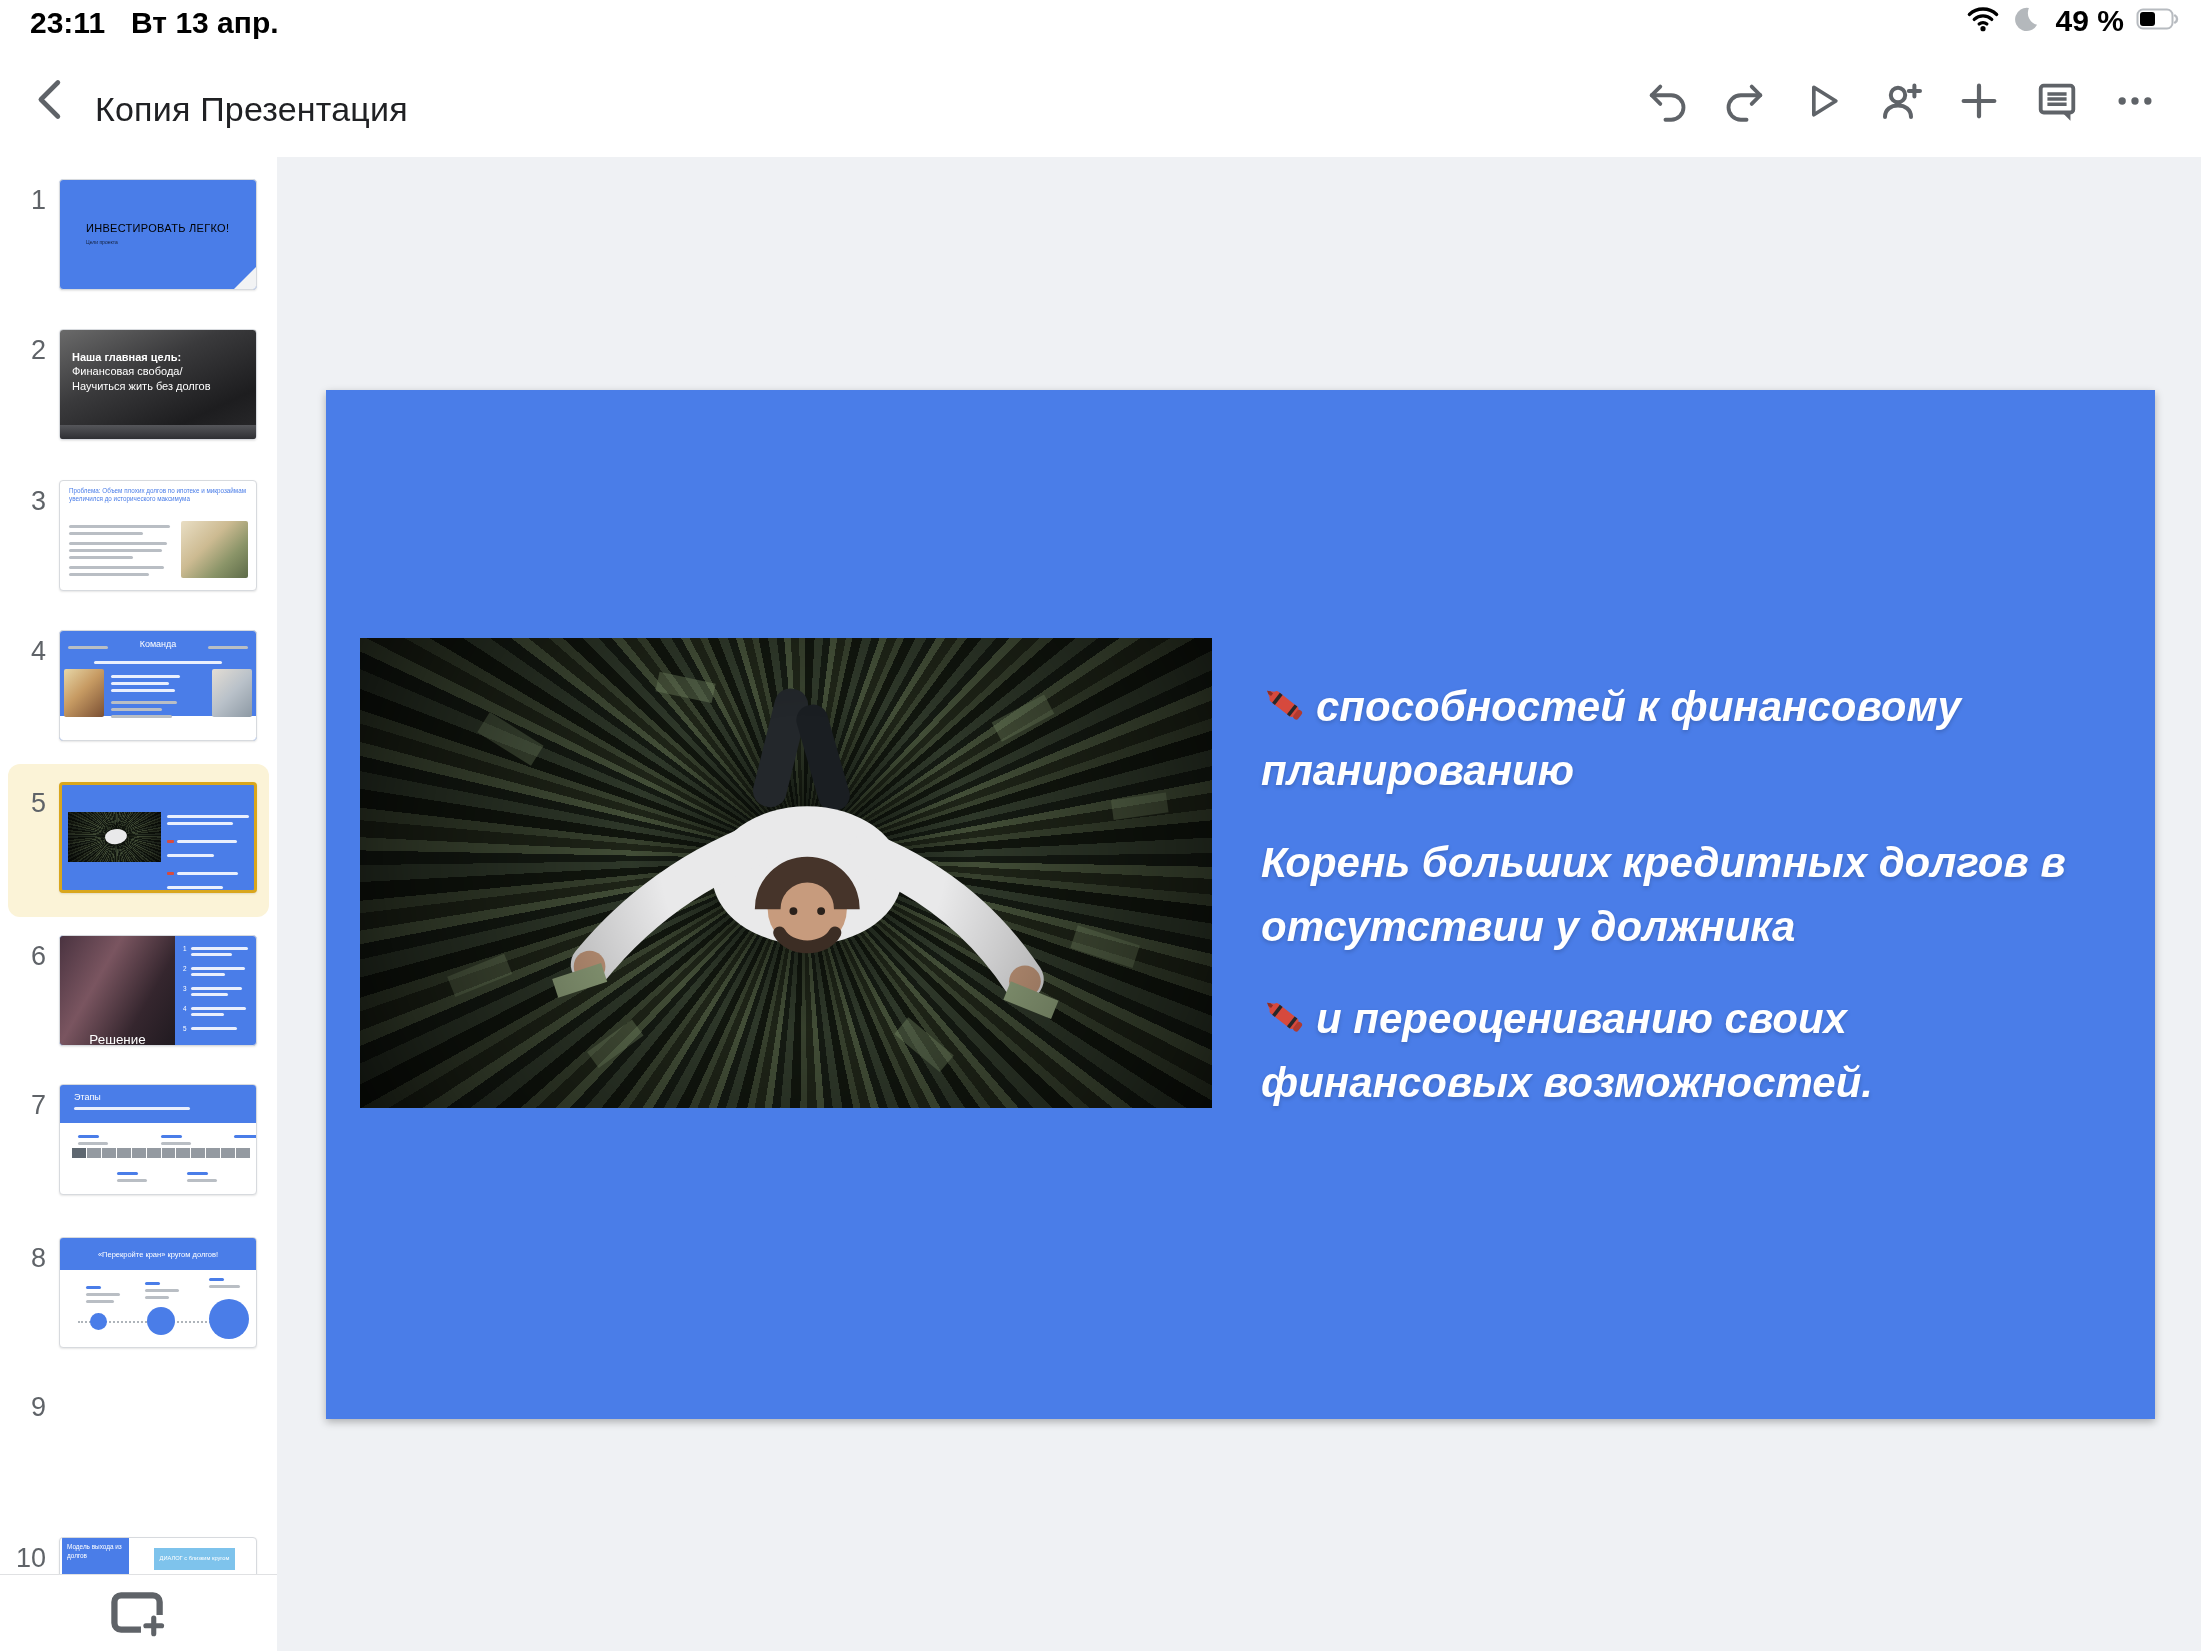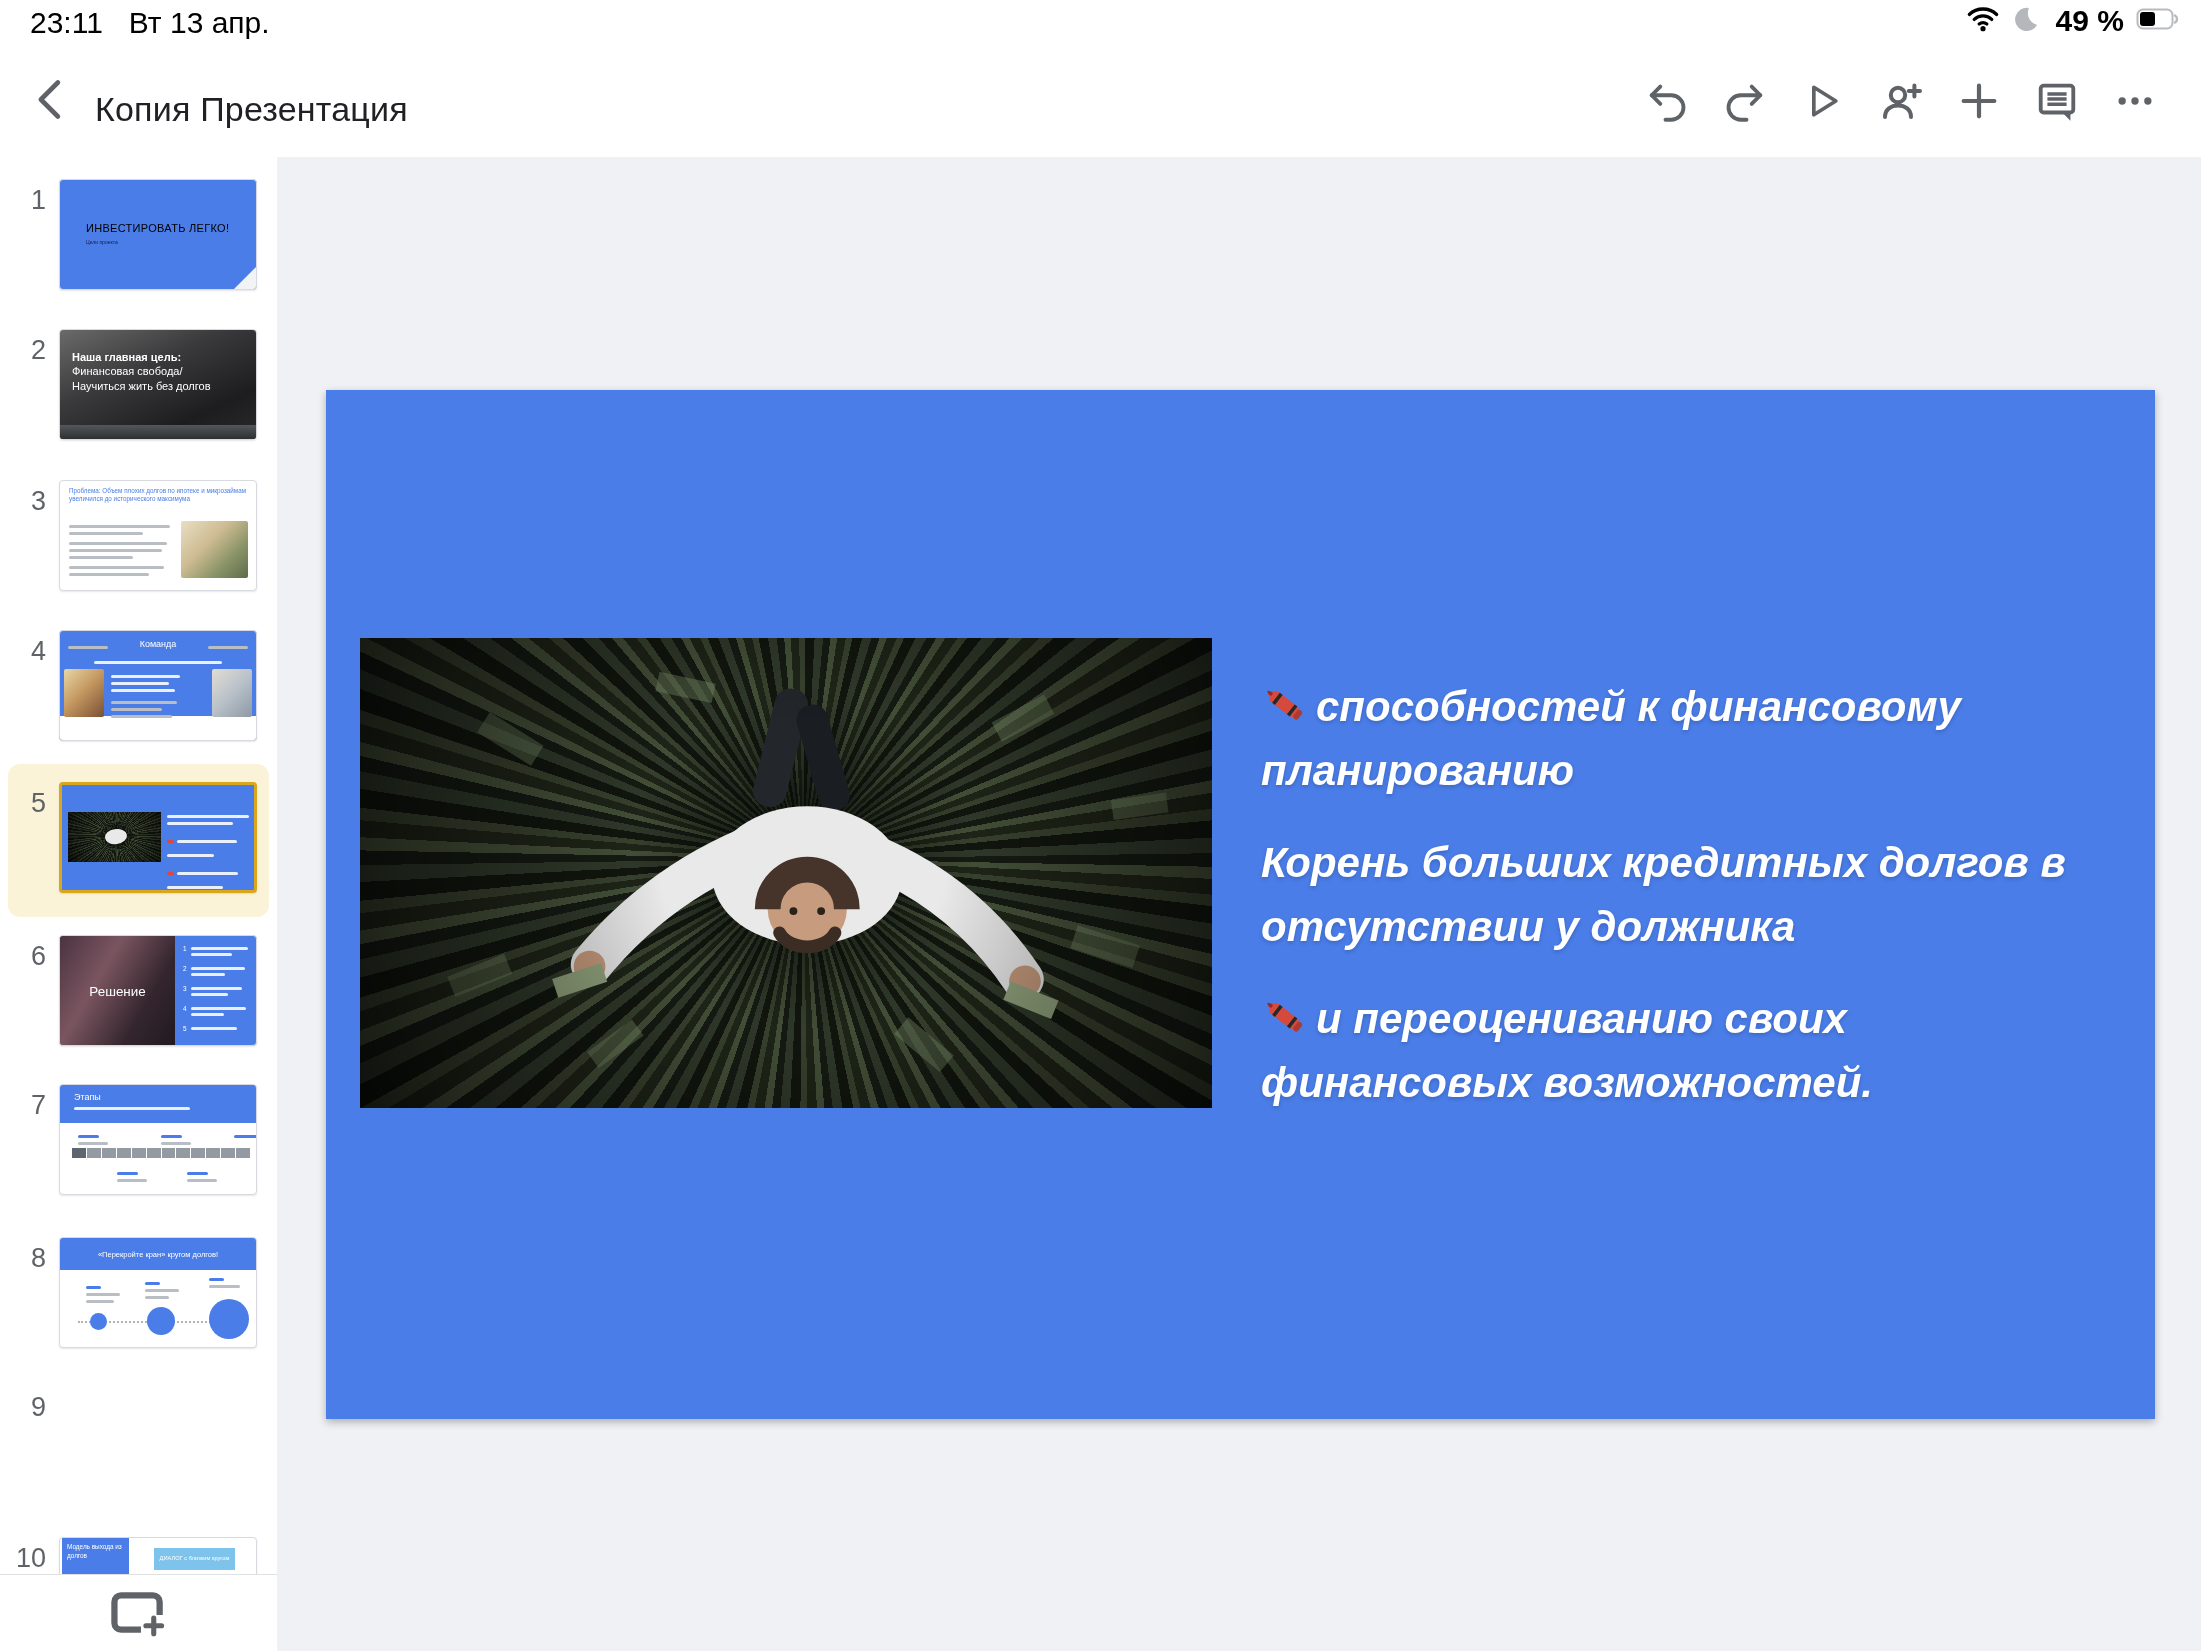--- a/index.html
+++ b/index.html
@@ -4,21 +4,21 @@
 <style>
   html,body{margin:0;padding:0;}
   body{
     width:2202px;height:1651px;position:relative;overflow:hidden;
     background:#ffffff;
     font-family:"Liberation Sans","DejaVu Sans",sans-serif;
     -webkit-font-smoothing:antialiased;
   }
   
   .status-bar{position:absolute;left:0;top:0;width:2202px;height:40px;background:#fff;}
-  .status-left{position:absolute;left:30px;top:6px;font-size:30px;font-weight:400;color:#000;display:flex;gap:26px;}
+  .status-left{position:absolute;left:30px;top:6px;font-size:30px;font-weight:700;color:#000;display:flex;gap:26px;}
   .status-right{position:absolute;right:22px;top:4px;display:flex;align-items:center;gap:12px;}
   .status-right .pct{font-size:30px;font-weight:600;color:#000;margin-left:4px;text-align:right;}
   
   .nav-bar{position:absolute;left:0;top:40px;width:2202px;height:117px;background:#fff;border-bottom:1px solid #e2e3e5;}
   .back-btn{position:absolute;left:26px;top:34px;width:51px;height:51px;cursor:pointer;}
   .doc-title{position:absolute;left:95px;top:50px;font-size:34px;color:#202124;font-weight:500;letter-spacing:0.2px;}
   .nav-icons{position:absolute;right:42px;top:36px;display:flex;align-items:center;gap:28px;}
   .nav-icons .nbtn{width:50px;height:50px;display:flex;align-items:center;justify-content:center;cursor:pointer;}
   
   .sidebar{position:absolute;left:0;top:157px;width:277px;height:1417px;background:#fff;overflow:hidden;}
@@ -66,21 +66,21 @@
       radial-gradient(circle at 52% 47%, rgba(4,7,4,.92) 0%, rgba(4,7,4,.5) 14%, rgba(4,7,4,0) 34%),
       repeating-conic-gradient(from 15deg at 52% 47%, #313b2c 0deg 2.2deg, #161c14 2.2deg 4.1deg, #46523a 4.1deg 5.8deg, #202619 5.8deg 8deg, #3a4430 8deg 9.6deg, #12170f 9.6deg 12deg);
   }
   .money-art .vig{position:absolute;inset:0;background:radial-gradient(circle at 52% 47%, rgba(0,0,0,0) 28%, rgba(0,0,0,.45) 78%, rgba(0,0,0,.7) 100%);}
   .mini-money{position:absolute;left:6px;top:27px;width:93px;height:50px;}
   .mini-money::after{content:'';position:absolute;left:40%;top:34%;width:24%;height:30%;background:#e9e9ea;border-radius:48% 52% 50% 50%;transform:rotate(-8deg);box-shadow:0 1px 2px rgba(0,0,0,.5);}
   .th5 .txt{position:absolute;left:105px;top:26px;width:85px;}
   .th5 .red{display:inline-block;width:7px;height:3px;background:#d64b3f;border-radius:1px;margin-right:3px;vertical-align:middle;}
   
   .th6{display:flex;background:#4a7de8;}
-  .th6 .img{width:115px;height:111px;background:linear-gradient(120deg,#4a3340 0%,#7a5560 35%,#35262e 70%,#201a20 100%);display:flex;align-items:center;justify-content:center;}
+  .th6 .img{width:115px;height:111px;background:linear-gradient(120deg,#4a3340 0%,#7a5560 35%,#35262e 70%,#201a20 100%);display:flex;align-items:flex-end;justify-content:center;}
   .th6 .img span{color:#fff;font-size:13.4px;}
   .th6 .list{flex:1;padding:10px 8px 0 8px;}
   .th6 .li{display:flex;gap:4px;margin-bottom:7px;align-items:flex-start;}
   .th6 .li .n{color:#fff;font-size:6.4px;line-height:1;}
   .th6 .li .bars{flex:1;}
   
   .th7{background:#fff;}
   .th7 .head{height:38px;background:#4a7de8;padding:7px 0 0 14px;box-sizing:border-box;}
   .th7 .head .t{color:#fff;font-size:9px;}
   .th7 .strip{position:absolute;left:12px;right:6px;top:63px;height:10px;display:flex;gap:1px;}

